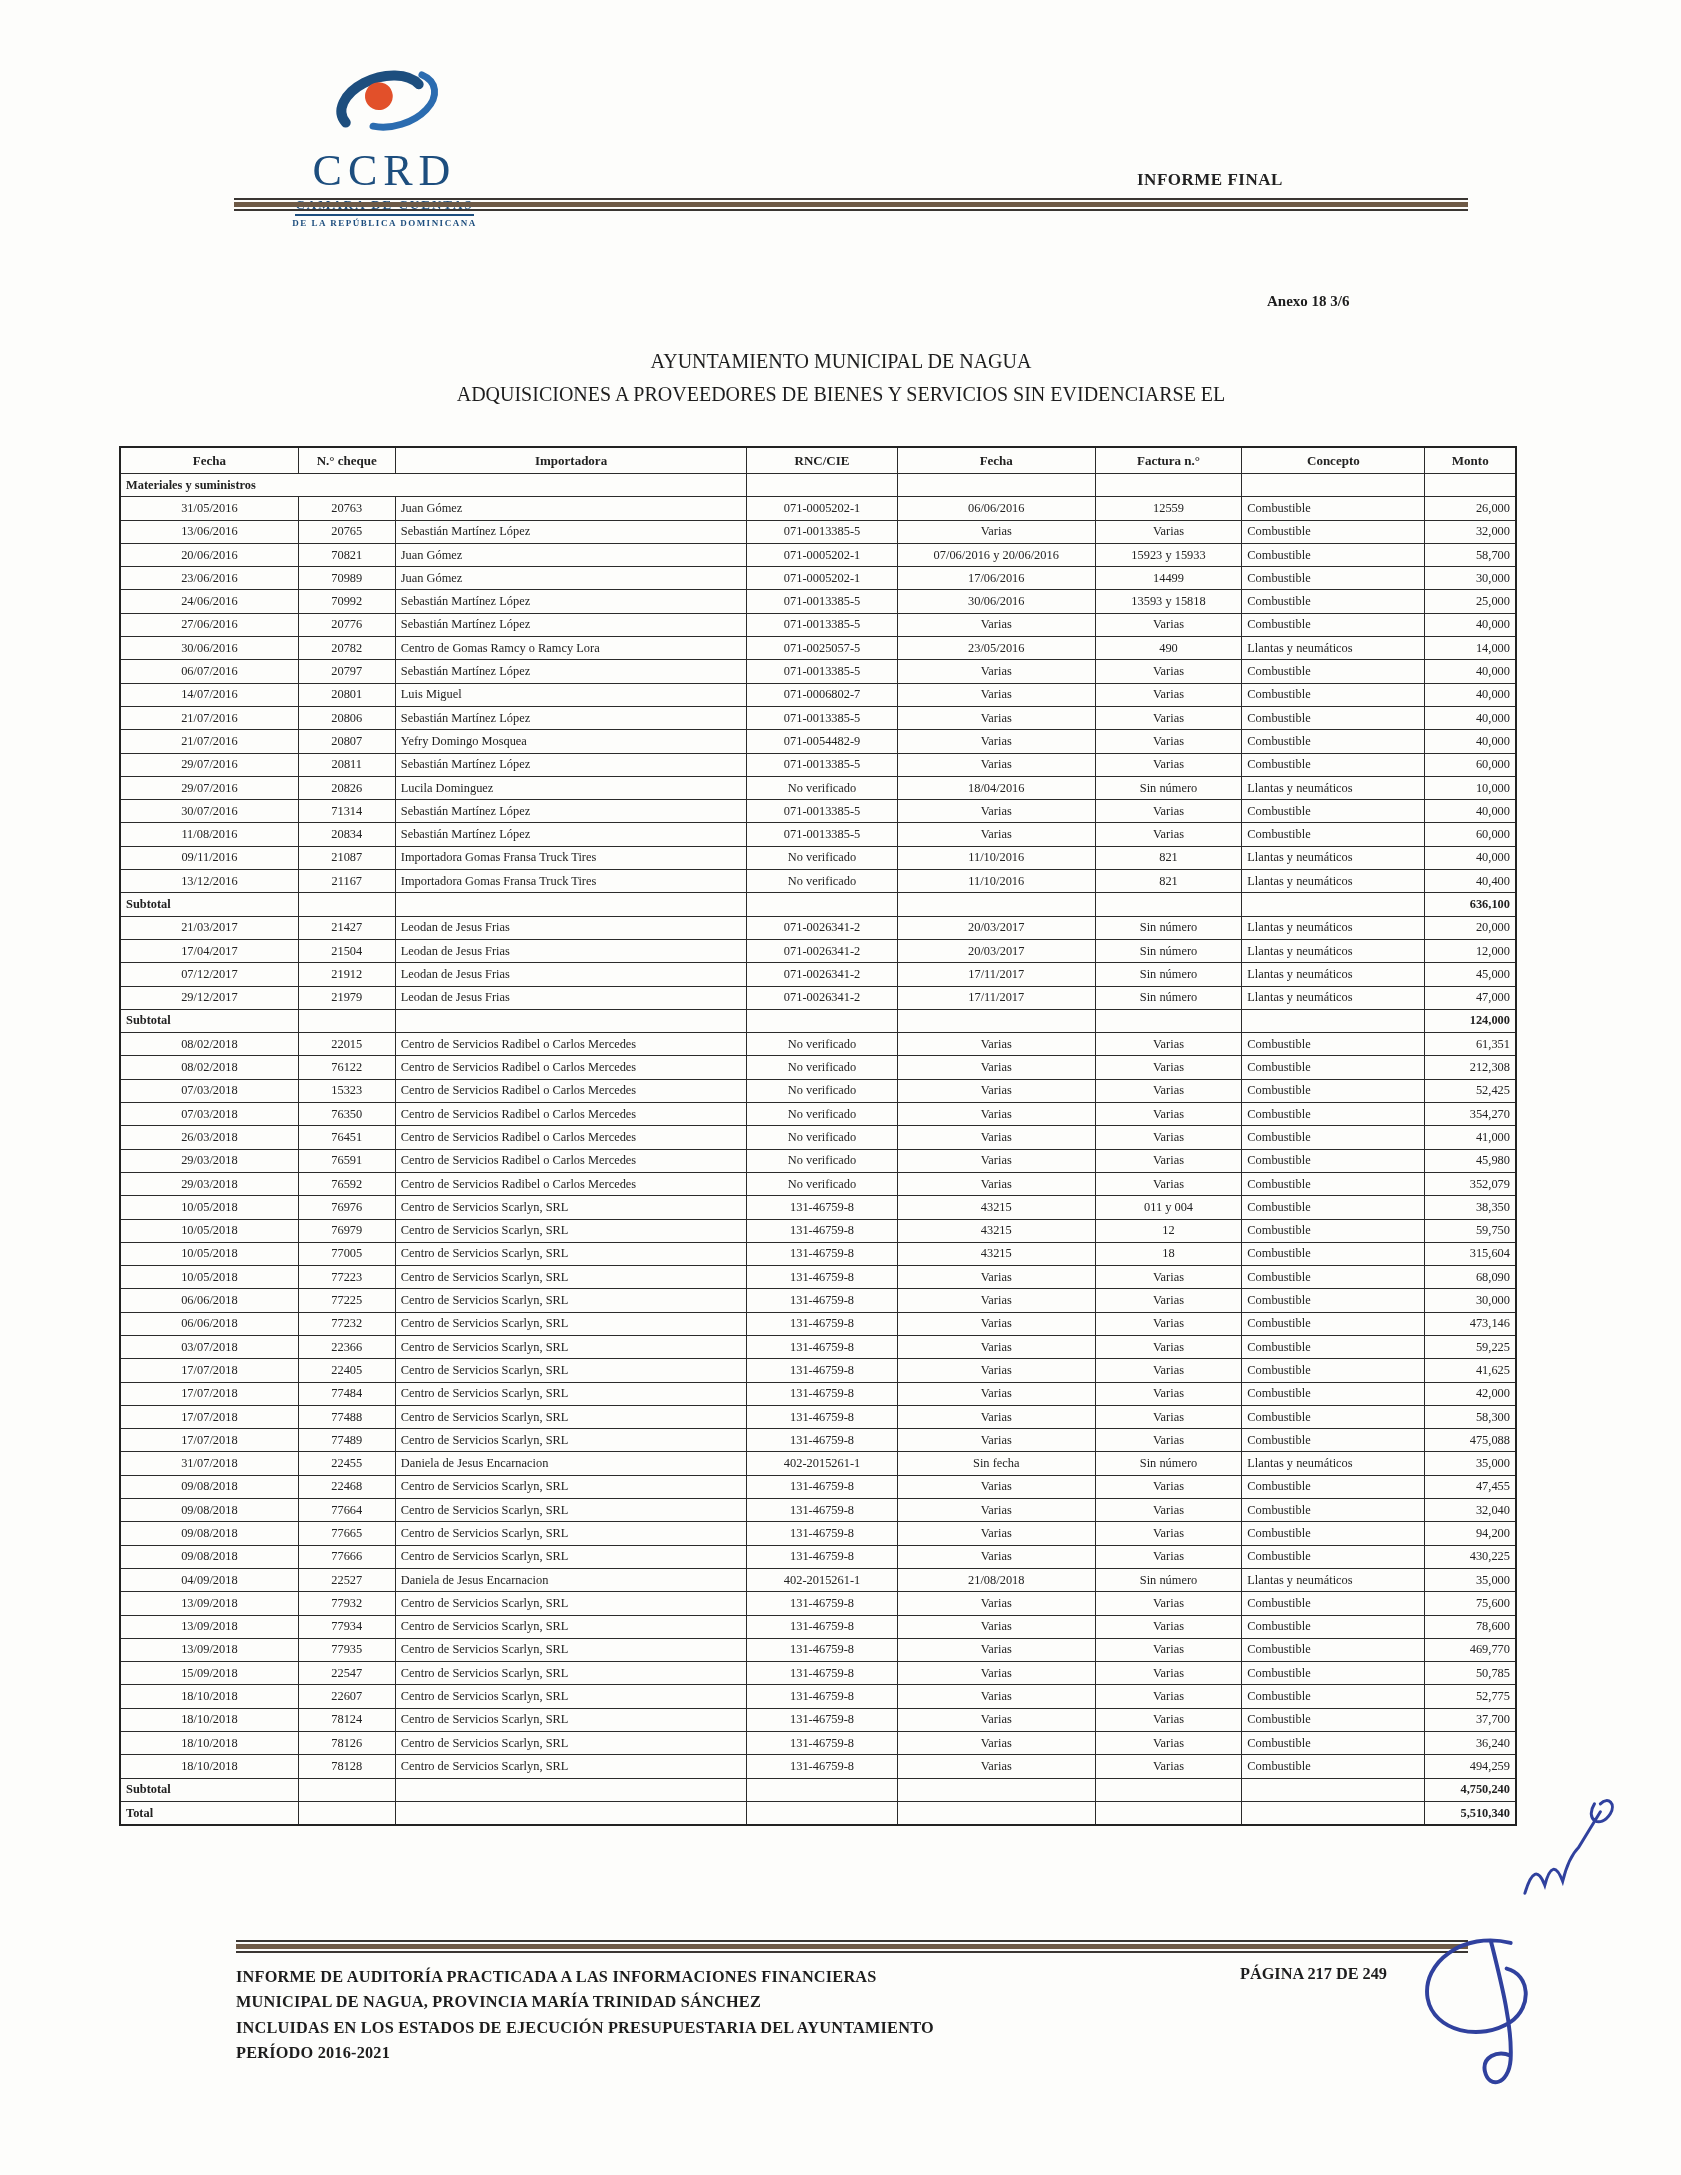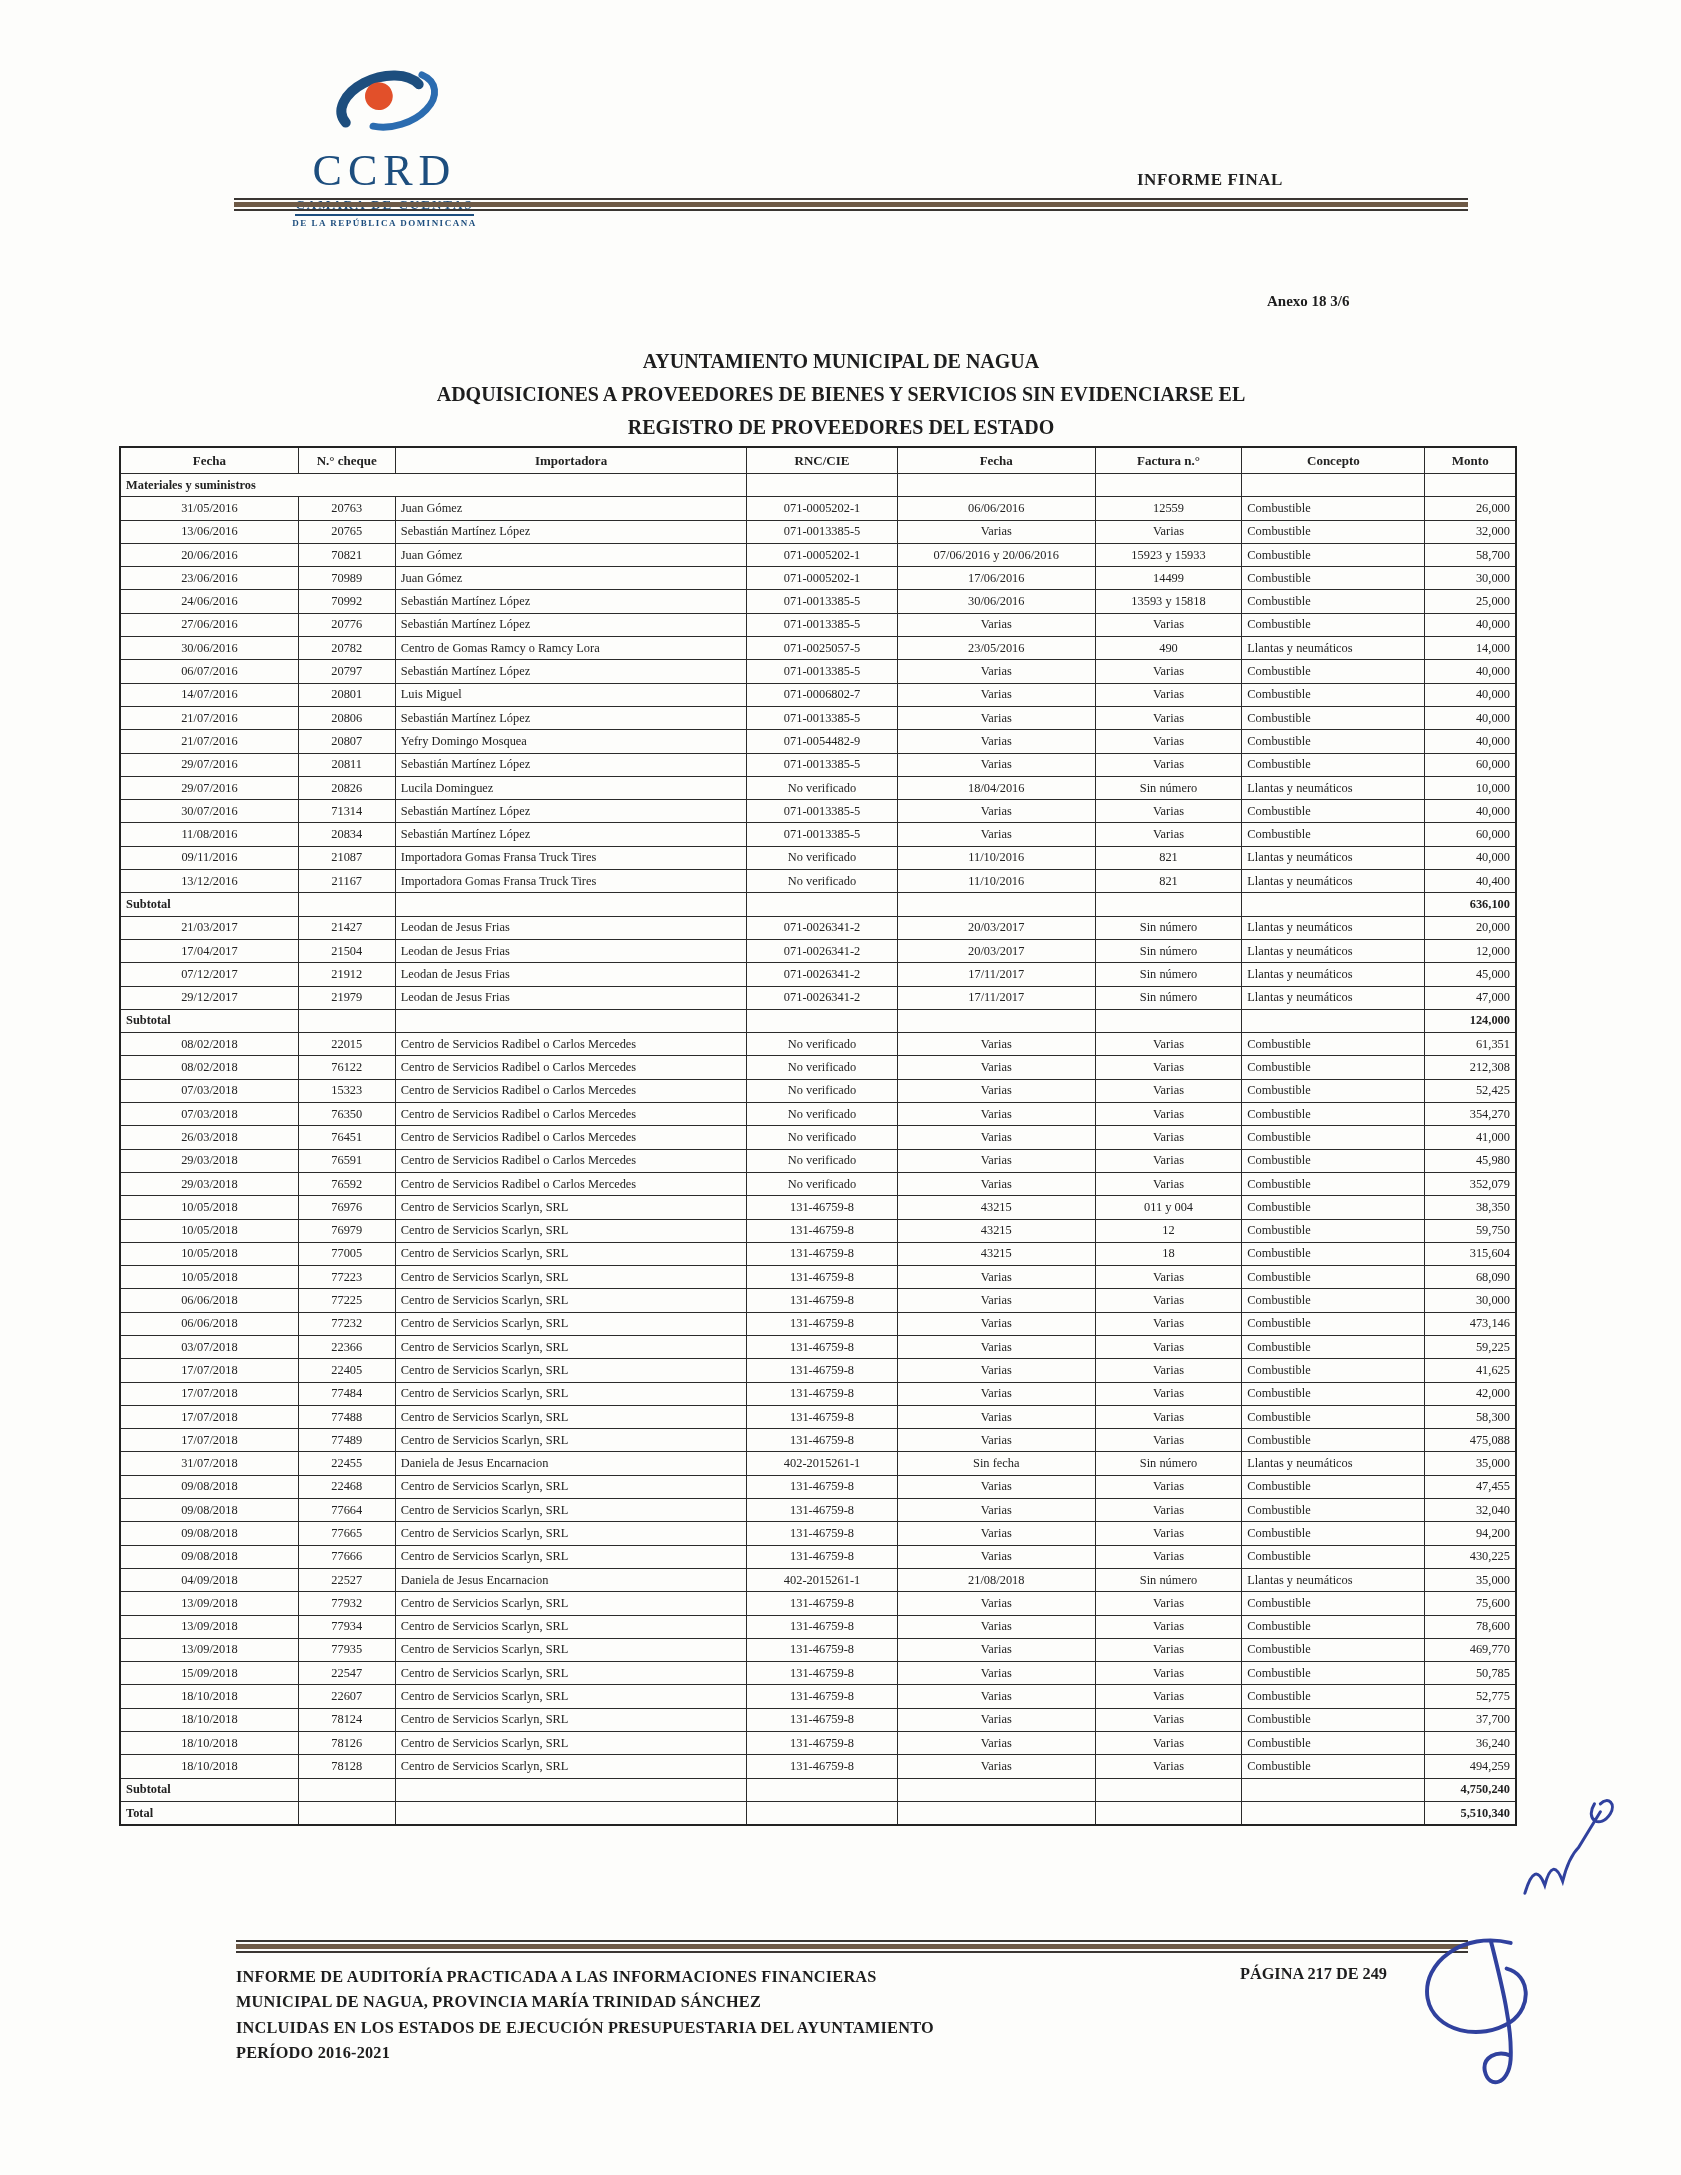--- a/index.html
+++ b/index.html
@@ -33,21 +33,21 @@
   .rule-band .thick{height:5px;background:#6e5a46;margin:2px 0;}
   .rule-top{top:198px;}
   .rule-bottom{top:1940px;left:236px;width:1232px;}
   
   .annex{
     position:absolute;top:293px;left:1267px;width:238px;
     font-size:15px;font-weight:700;color:#1d1d1d;
   }
   .doc-title{
     position:absolute;top:345px;left:148px;width:1386px;text-align:center;
-    font-weight:700;color:#1d1d1d;
+    font-weight:400;color:#1d1d1d;
   }
   .doc-title .t-line{font-size:20px;line-height:1.65;}
   
   .data-table{
     position:absolute;left:119px;top:446px;width:1398px;
     border-collapse:collapse;table-layout:fixed;
     font-size:12.4px;color:#222;
   }
   .data-table th,.data-table td{
     border:1.5px solid #2b2b2b;
@@ -103,21 +103,20 @@
     <div class="thin"></div>
       <div class="thick"></div>
       <div class="thin"></div>
   </div>
 
   <div class="annex">Anexo 18 3/6</div>
 
   <div class="doc-title">
     <div class="t-line">AYUNTAMIENTO MUNICIPAL DE NAGUA</div>
     <div class="t-line">ADQUISICIONES A PROVEEDORES DE BIENES Y SERVICIOS SIN EVIDENCIARSE EL</div>
-    <div class="t-line">REGISTRO DE PROVEEDORES DEL ESTADO</div>
   </div>
 
   <table class="data-table">
     <colgroup>
       <col style="width:12.77%">
         <col style="width:6.95%">
         <col style="width:25.18%">
         <col style="width:10.78%">
       <col style="width:14.18%">
         <col style="width:10.50%">

